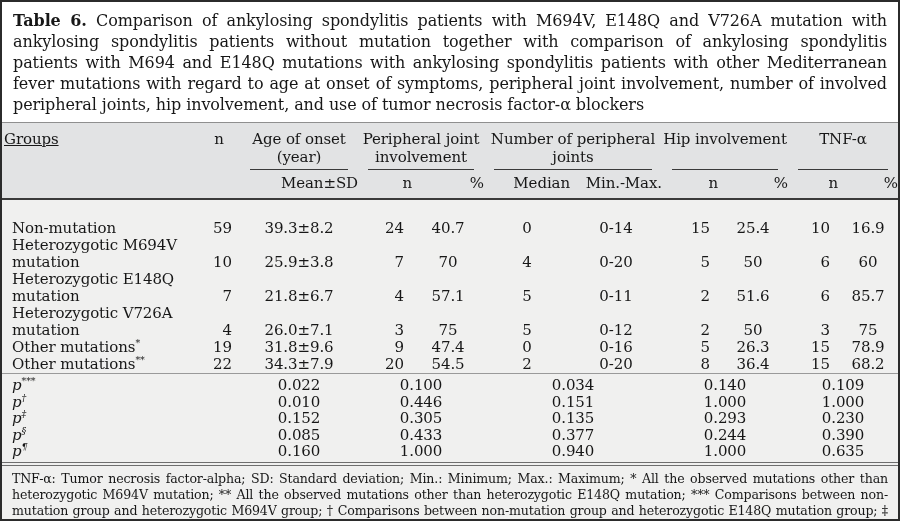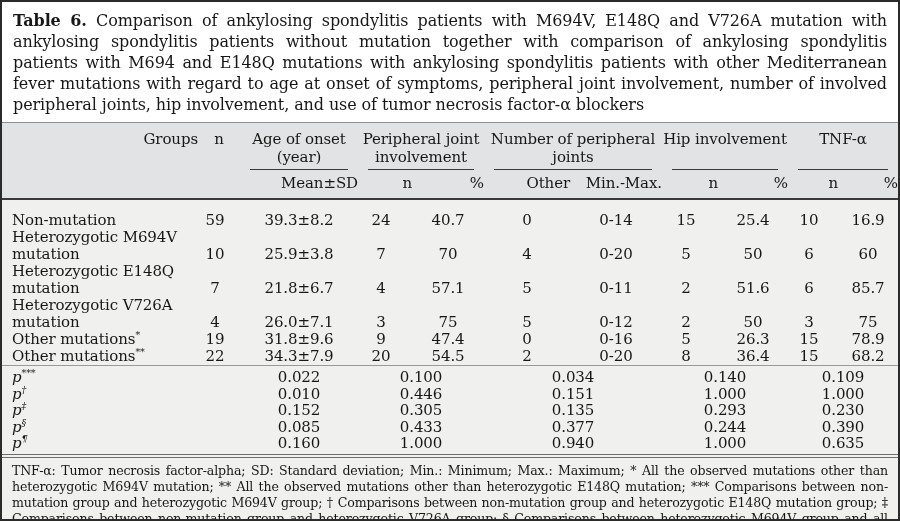--- a/index.html
+++ b/index.html
@@ -47,39 +47,39 @@
   }
   thead { background: var(--header-bg); }
   thead th, thead td { font-weight: normal; }
   tr.grouprow th {
     vertical-align: top;
     padding-top: 7px;
     text-align: center;
     line-height: 18px;
     white-space: pre-line;
   }
-  tr.grouprow th.c-groups { text-align: right; padding-left: 2px; }
+  tr.grouprow th.c-groups { text-align: left; padding-left: 2px; text-decoration: underline; }
   tr.h-rule-row td { height: 7px; vertical-align: bottom; }
   .hrule { border-top: 1.5px solid var(--rule-dark); margin: 0 10px; height: 4px; }
   tr.subrow td {
     text-align: right;
     padding: 1px 0 6px 0;
     line-height: 18px;
   }
   thead tr.subrow td, thead th[rowspan] { border-bottom: 2px solid var(--rule-dark); }
   tbody { background: var(--body-bg); }
   tbody td {
     padding: 0;
     line-height: 17px;
     vertical-align: bottom;
     text-align: center;
   }
-  tbody tr.datarow:first-child td { padding-top: 12px; }
+  tbody tr.datarow:first-child td { padding-top: 20px; }
   td.c-group { text-align: left; padding-left: 10px; }
-  td.num-r { padding-right: 8px; }
+  td.num-r { text-align: right; padding-right: 8px; }
   sup { font-size: 9.5px; vertical-align: super; line-height: 0; }
   tr.prow td { line-height: 16.5px; }
   tr.prow.first td { border-top: 1px solid #9a9a9a; padding-top: 3px; }
   td.p-label { text-align: left; padding-left: 10px; font-style: italic; }
   .dbl {
     margin-top: 2px;
     height: 4px;
     border-top: 1px solid var(--rule-mid);
     border-bottom: 1px solid var(--rule-mid);
   }
@@ -140,21 +140,21 @@
               <div class="hrule"></div>
             </td>
           <td colspan="2">
               <div class="hrule"></div>
             </td>
         </tr>
         <tr class="subrow">
           <td>Mean±SD</td>
           <td>n</td>
           <td>%</td>
-          <td>Other</td>
+          <td>Median</td>
           <td>Min.-Max.</td>
           <td>n</td>
           <td>%</td>
           <td>n</td>
           <td>%</td>
         </tr>
       </thead>
       <tbody>
         <tr class="datarow">
           <td class="c-group"><span>Non-mutation</span><sup></sup></td>

